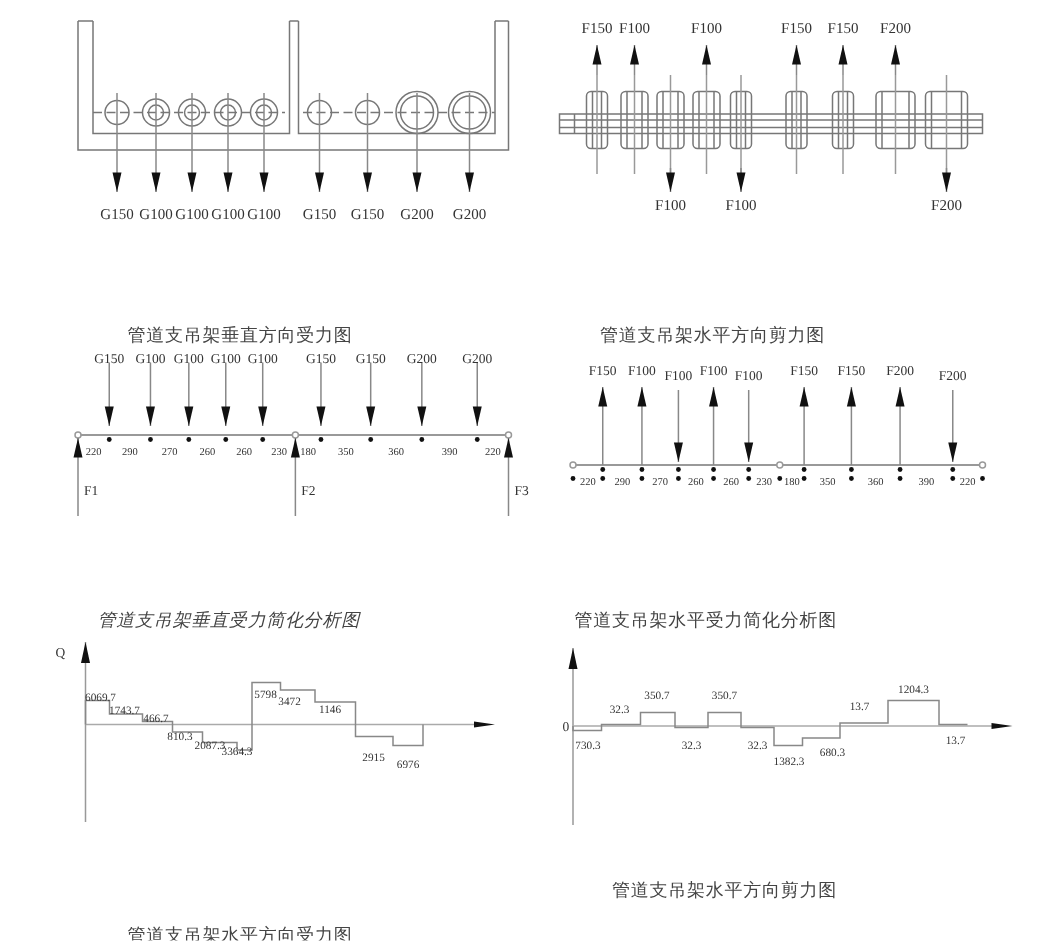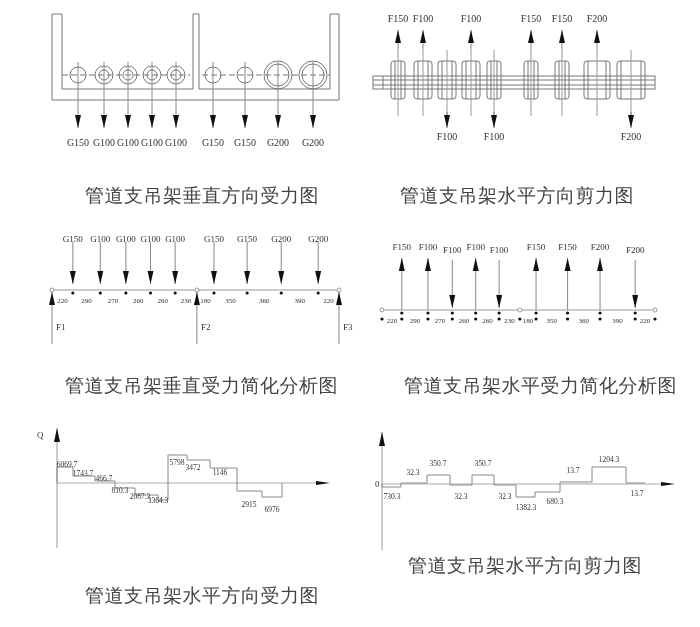--- a/index.html
+++ b/index.html
@@ -1,22 +1,22 @@
 <!DOCTYPE html>
 <html><head>
 <meta charset="utf-8">
 <style>
   html, body { margin:0; padding:0; background:#ffffff; }
   body { width:700px; height:627px; position:relative; overflow:hidden;
          font-family:"DejaVu Serif", serif; color:#222; }
   .panel { position:absolute; }
   svg { position:absolute; left:0; top:0; overflow:visible; }
   svg text { font-family:"Liberation Serif", "DejaVu Serif", serif; fill:#333; }
-  .caption { position:absolute; font-family:"DejaVu Sans", sans-serif; font-size:19px;
-             color:#444; letter-spacing:0.5px; white-space:nowrap; }
+  .caption { position:absolute; font-family:"DejaVu Sans", sans-serif; font-size:12px;
+             color:#444; letter-spacing:0.5px; white-space:nowrap;margin-top:32px; }
 </style>
 </head>
 <body>
 
 <div class="panel" style="left:0;top:0;width:350px;height:165px;">
   <svg width="350" height="165">
     <g stroke="#777" stroke-width="1" fill="none">
 
       <polyline points="52,14 52,100 339,100 339,14"></polyline>
       <polyline points="62,14 62,89 193,89 193,14"></polyline>
@@ -225,21 +225,21 @@
         <text x="56" y="330" font-size="9">F1</text>
         <line x1="196.92079207920793" y1="292" x2="196.92079207920793" y2="344" stroke="#888" stroke-width="1"></line>
         <polygon points="193.92079207920793,305 199.92079207920793,305 196.92079207920793,292" fill="#111"></polygon>
         <text x="200.92079207920793" y="330" font-size="9">F2</text>
         <line x1="339" y1="292" x2="339" y2="344" stroke="#888" stroke-width="1"></line>
         <polygon points="336,305 342,305 339,292" fill="#111"></polygon>
         <text x="343" y="330" font-size="9">F3</text>
       </g>
   </svg>
 </div>
-<div class="caption" style="left:65px;top:373px;">管道支吊架垂直受力简化分析图</div>
+<div class="caption" style="left:65px;top:373px;font-style:italic;">管道支吊架垂直受力简化分析图</div>
 
 <div class="panel" style="left:0;top:0;width:700px;height:345px;">
   <svg width="700" height="345">
     <g id="beam-h">
         <line x1="382" y1="310" x2="655" y2="310" stroke="#999" stroke-width="1.2"></line>
         <text x="391.9108910891089" y="323" font-size="7" text-anchor="middle">220</text>
         <text x="414.88613861386136" y="323" font-size="7" text-anchor="middle">290</text>
         <text x="440.1138613861386" y="323" font-size="7" text-anchor="middle">270</text>
         <text x="463.990099009901" y="323" font-size="7" text-anchor="middle">260</text>
         <text x="487.41584158415833" y="323" font-size="7" text-anchor="middle">260</text>
@@ -296,21 +296,21 @@
         <text x="567.6039603960396" y="250" font-size="9" text-anchor="middle">F150</text>
         <line x1="600.039603960396" y1="258" x2="600.039603960396" y2="310" stroke="#888" stroke-width="1"></line>
         <polygon points="597.039603960396,271 603.039603960396,271 600.039603960396,258" fill="#111"></polygon>
         <text x="600.039603960396" y="250" font-size="9" text-anchor="middle">F200</text>
         <line x1="635.1782178217821" y1="260" x2="635.1782178217821" y2="308" stroke="#888" stroke-width="1"></line>
         <polygon points="632.1782178217821,295 638.1782178217821,295 635.1782178217821,308" fill="#111"></polygon>
         <text x="635.1782178217821" y="253" font-size="9" text-anchor="middle">F200</text>
       </g>
   </svg>
 </div>
-<div class="caption" style="left:404px;top:373px;">管道支吊架水平受力简化分析图</div>
+<div class="caption" style="left:383px;top:373px;">管道支吊架水平受力简化分析图</div>
 
 <div class="panel" style="left:0;top:0;width:700px;height:560px;">
   <svg width="700" height="560">
     <g id="shear-v">
         <line x1="57" y1="428" x2="57" y2="548" stroke="#999"></line>
         <polygon points="54,442 60,442 57,428" fill="#111"></polygon>
         <line x1="57" y1="483" x2="318" y2="483" stroke="#aaa"></line>
         <polygon points="316,481 316,485 330,483" fill="#111"></polygon>
         <text x="37" y="438" font-size="9">Q</text>
         <path d="M57,483 L57,467 L73,467 L73,476 L95,476 L95,481 L115,481 L115,488 L135,488 L135,495 L158,495 L158,500 L168,500 L168,455 L187,455 L187,460 L210,460 L210,468 L237,468 L237,491 L262,491 L262,497 L282,497 L282,483" fill="none" stroke="#888" stroke-width="1"></path>

